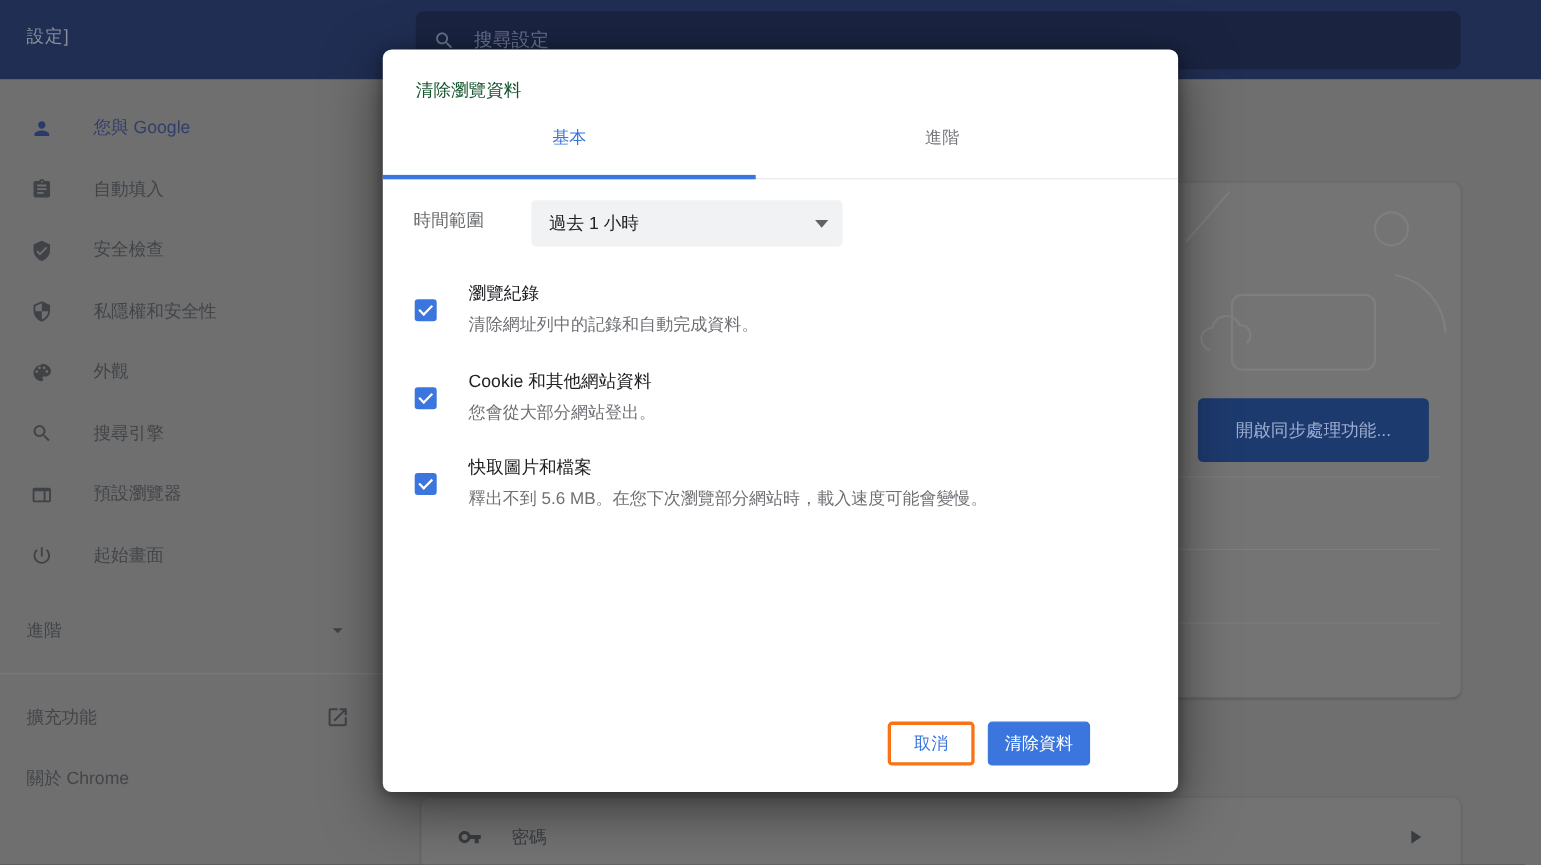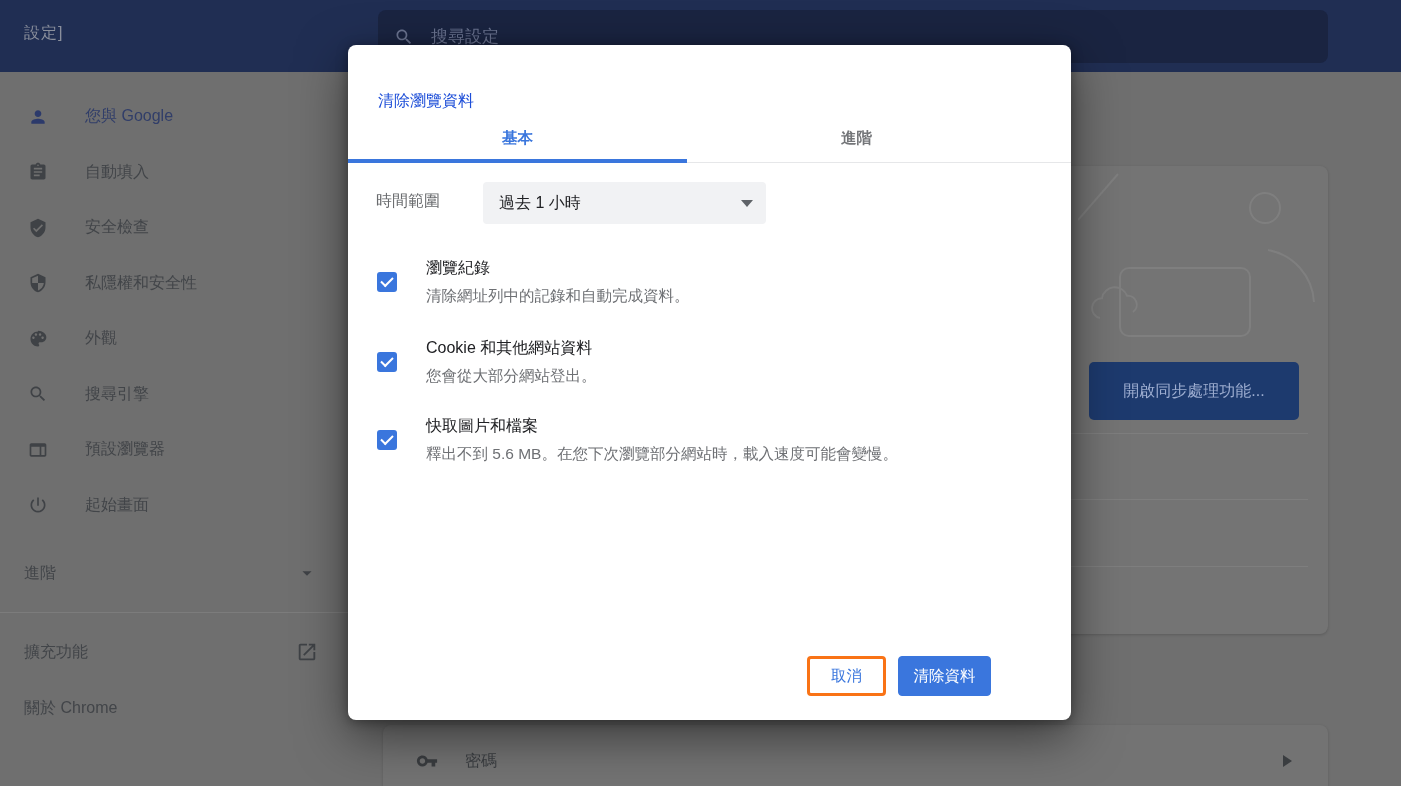--- a/index.html
+++ b/index.html
@@ -40,23 +40,23 @@
   .pwd-row{height:72px;display:flex;align-items:center;padding:0 36px 0 33px;cursor:pointer;}
   .pwd-row .kicon{width:22px;height:22px;color:#3a3d40;flex:none;}
   .pwd-row .plabel{margin-left:27px;font-size:16px;color:#3b3e42;flex:1;}
   .chev{width:0;height:0;border-left:9px solid #3a3d40;border-top:6.5px solid transparent;
         border-bottom:6.5px solid transparent;}
   
   .scrim{position:absolute;inset:0;background:transparent;z-index:5;}
   
   .dialog{position:absolute;left:348px;top:45px;width:723px;height:675px;background:#fff;border-radius:8px;
           z-index:10;box-shadow:0 16px 50px rgba(0,0,0,.5),0 2px 12px rgba(0,0,0,.35);}
-  .dlg-title{position:absolute;left:30px;top:46px;font-size:16px;line-height:20px;color:#1d4ed8;}
+  .dlg-title{position:absolute;left:30px;top:28px;font-size:16px;line-height:20px;color:#14532d;}
   .tabs{position:absolute;left:0;right:0;top:70px;height:47px;border-bottom:1px solid #e6e7e9;display:flex;}
-  .tab{width:339px;display:flex;align-items:center;justify-content:center;font-size:15.5px;font-weight:700;
+  .tab{width:339px;display:flex;justify-content:center;font-size:15.5px;font-weight:400;
        color:#747679;position:relative;cursor:pointer;}
   .tab.active{color:#3a76dd;}
   .tab.active::after{content:"";position:absolute;left:0;right:0;bottom:-1px;height:4px;background:#3a76dd;}
   .time-label{position:absolute;left:28px;top:146px;font-size:16px;line-height:20px;color:#696b6e;}
   .select{position:absolute;left:135px;top:137px;width:283px;height:42px;background:#f1f2f4;border-radius:4px;
           display:flex;align-items:center;padding:0 16px;box-sizing:border-box;font-size:16px;color:#202124;
           cursor:pointer;}
   .select .caret{position:absolute;right:13px;width:0;height:0;border-left:6px solid transparent;
                  border-right:6px solid transparent;border-top:7px solid #5f6368;}
   .cbx-row{position:absolute;left:29px;display:flex;align-items:center;gap:29px;cursor:pointer;}

